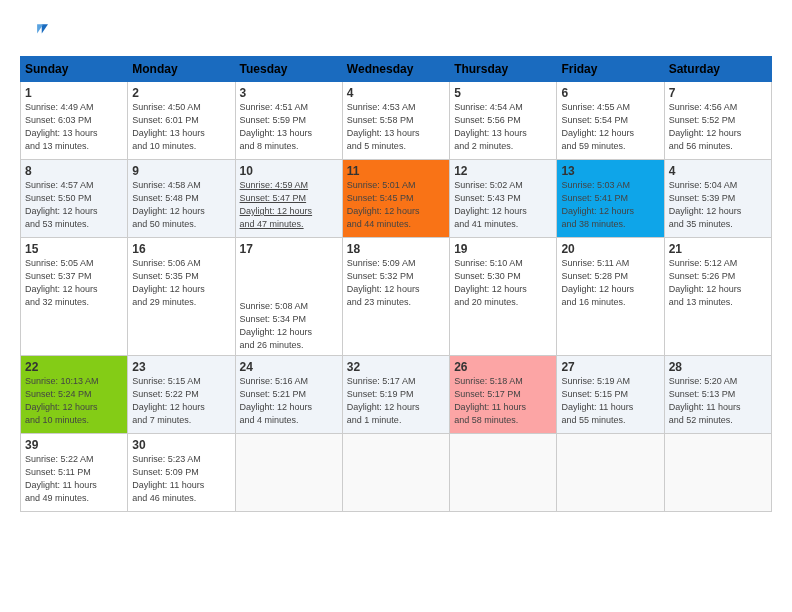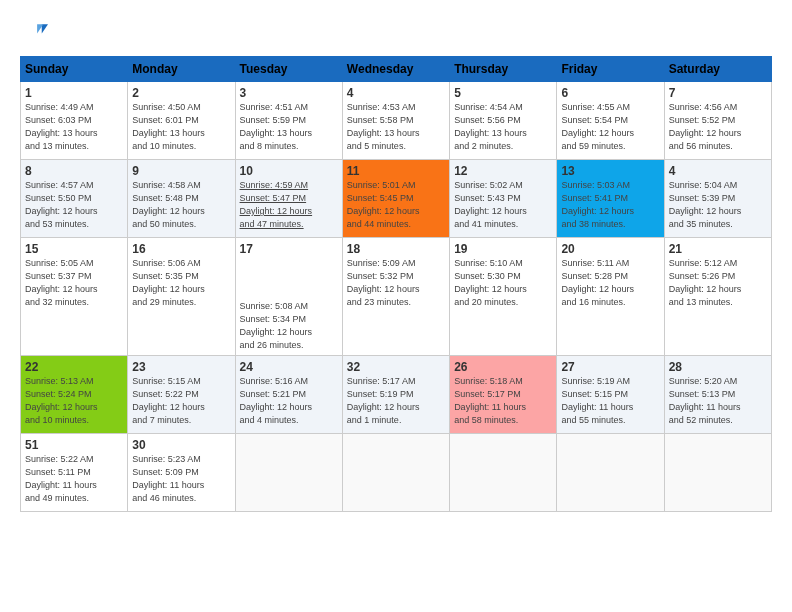--- a/index.html
+++ b/index.html
@@ -284,21 +284,21 @@
             <span class="day-num">21</span>
             <div class="day-info" style="white-space: pre-line;">Sunrise: 5:12 AM
 Sunset: 5:26 PM
 Daylight: 12 hours
 and 13 minutes.</div>
           </td>
         </tr>
         <tr>
           <td style="background: #84cc16;">
             <span class="day-num">22</span>
-            <div class="day-info" style="white-space: pre-line;">Sunrise: 5:13 AM
+            <div class="day-info" style="white-space: pre-line;">Sunrise: 10:13 AM
 Sunset: 5:24 PM
 Daylight: 12 hours
 and 10 minutes.</div>
           </td>
           <td style="background: rgb(240, 244, 249);">
             <span class="day-num">23</span>
             <div class="day-info" style="white-space: pre-line;">Sunrise: 5:15 AM
 Sunset: 5:22 PM
 Daylight: 12 hours
 and 7 minutes.</div>
@@ -334,21 +334,21 @@
           <td style="background: rgb(240, 244, 249);">
             <span class="day-num">28</span>
             <div class="day-info" style="white-space: pre-line;">Sunrise: 5:20 AM
 Sunset: 5:13 PM
 Daylight: 11 hours
 and 52 minutes.</div>
           </td>
         </tr>
         <tr>
           <td>
-            <span class="day-num">51</span>
+            <span class="day-num">39</span>
             <div class="day-info" style="white-space: pre-line;">Sunrise: 5:22 AM
 Sunset: 5:11 PM
 Daylight: 11 hours
 and 49 minutes.</div>
           </td>
           <td>
             <span class="day-num">30</span>
             <div class="day-info" style="white-space: pre-line;">Sunrise: 5:23 AM
 Sunset: 5:09 PM
 Daylight: 11 hours

